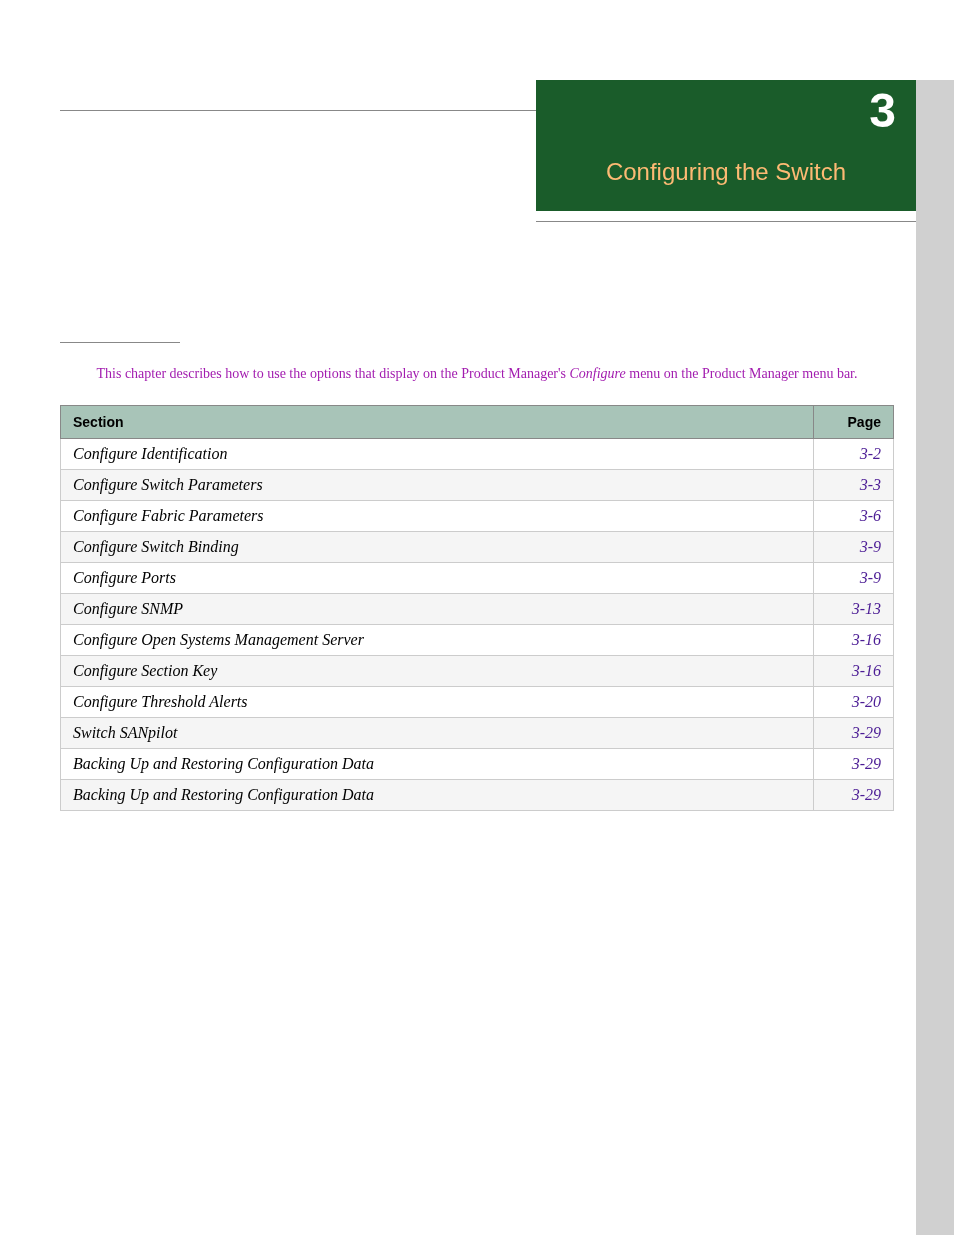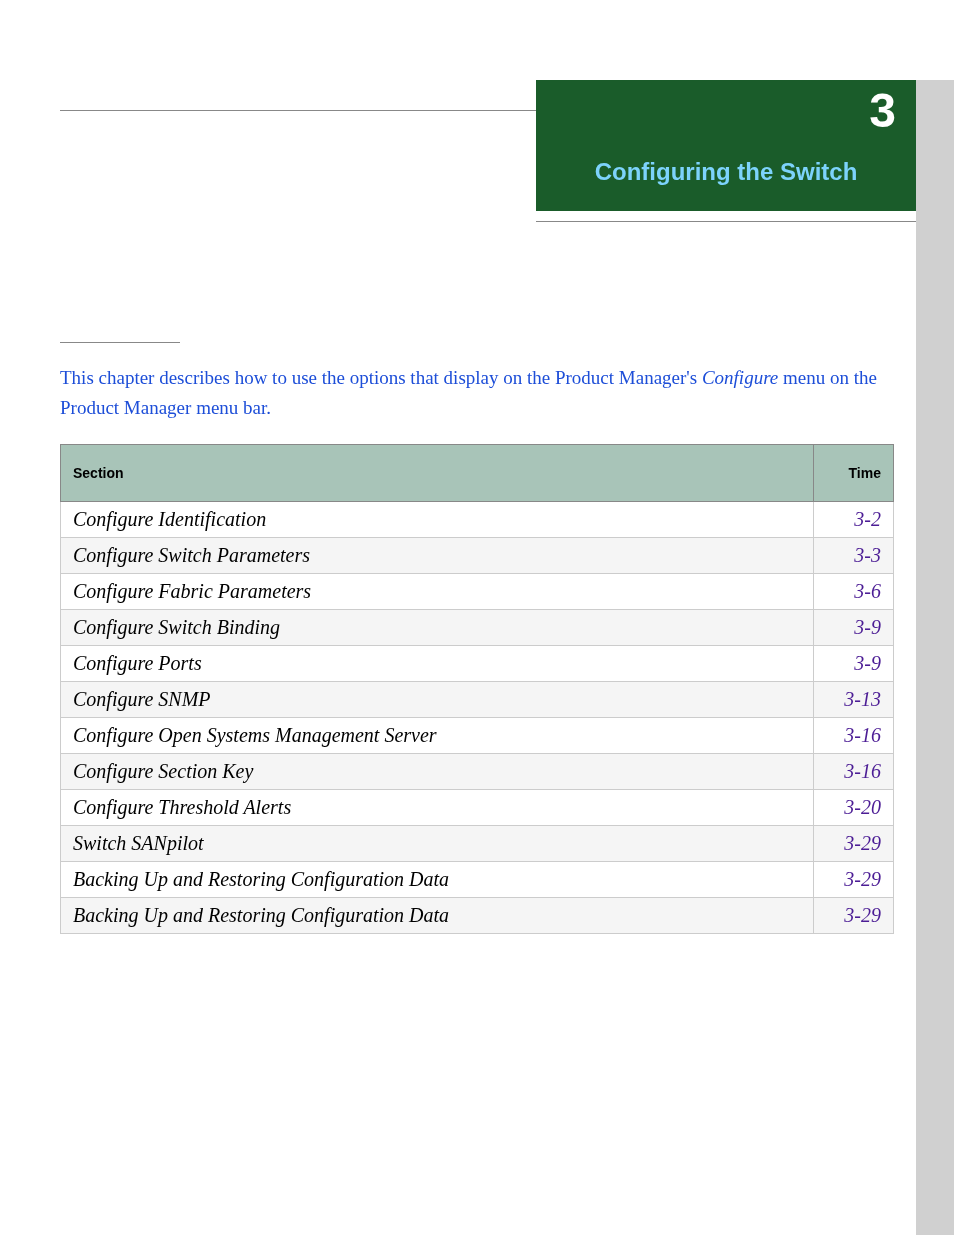--- a/index.html
+++ b/index.html
@@ -62,23 +62,23 @@
     
     .chapter-title-box {
       background: #1a5c2a;
       width: 380px;
       margin-left: auto;
       padding: 18px 20px 25px 20px;
       margin-right: 0;
     }
 
     .chapter-title-text {
-      color: #7dd3fc;
+      color: #fdba74;
       font-size: 24px;
-      font-weight: bold;
+      font-weight: normal;
       font-family: Arial, sans-serif;
       text-align: center;
     }
 
     
     .main-content {
       margin-left: 60px;
       margin-right: 60px;
       margin-top: 120px;
     }
@@ -86,55 +86,56 @@
     
     .left-rule {
       width: 120px;
       height: 1px;
       background: #888;
       margin-bottom: 20px;
     }
 
     
     .intro-text {
-      font-size: 19px;
+      font-size: 14px;
       line-height: 1.6;
-      color: #1d4ed8;
+      color: #a21caf;
       margin-bottom: 20px;
+      text-align: center;
     }
 
     .intro-text em {
       font-style: italic;
     }
 
     
     .toc-table {
       width: 100%;
       border-collapse: collapse;
       margin-top: 10px;
     }
 
     .toc-table th {
       background: #a8c4b8;
-      padding: 20px 12px;
+      padding: 8px 12px;
       font-size: 14px;
       font-weight: bold;
       font-family: Arial, sans-serif;
       text-align: left;
       border: 1px solid #888;
     }
 
     .toc-table th.page-col {
       text-align: right;
       width: 80px;
     }
 
     .toc-table td {
       padding: 6px 12px;
-      font-size: 20px;
+      font-size: 16px;
       font-style: italic;
       border-bottom: 1px solid #ccc;
       border-left: 1px solid #ccc;
       border-right: 1px solid #ccc;
     }
 
     .toc-table td.page-num {
       text-align: right;
       color: #4c1d95;
       font-style: italic;
@@ -181,21 +182,21 @@
     <div class="left-rule"></div>
 
     <p class="intro-text">
       This chapter describes how to use the options that display on the Product Manager's <em>Configure</em> menu on the Product Manager menu bar.
     </p>
 
     <table class="toc-table">
       <thead>
         <tr>
           <th>Section</th>
-          <th class="page-col">Time</th>
+          <th class="page-col">Page</th>
         </tr>
       </thead>
       <tbody id="toc-tbody">
       <tr>
             <td>Configure Identification</td>
             <td class="page-num">3-2</td>
           </tr>
           <tr>
             <td>Configure Switch Parameters</td>
             <td class="page-num">3-3</td>

